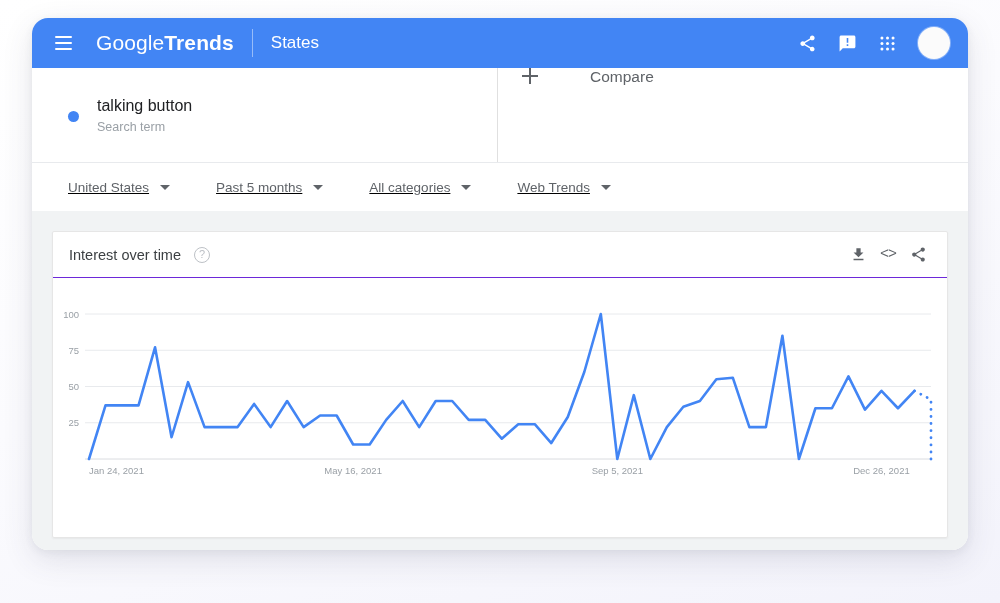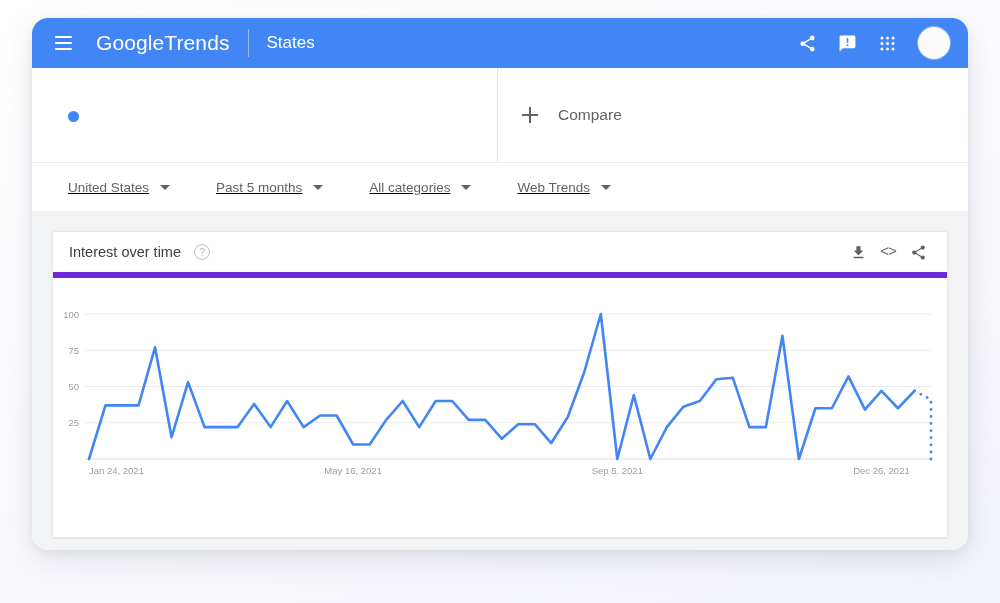--- a/index.html
+++ b/index.html
@@ -44,21 +44,21 @@
   }
   .hamburger span {
     display: block; width: 17px; height: 2px; background: #fff; border-radius: 1px;
   }
   .brand {
     margin-left: 16px;
     font-size: 21px; color: #fff;
     letter-spacing: 0.1px; white-space: nowrap;
   }
   .brand .b-bold { font-weight: 400; }
-  .brand .b-light { font-weight: 400; }
+  .brand .b-light { font-weight: 700; }
   .vdiv {
     width: 1px; height: 28px;
     background: rgba(255,255,255,0.45);
     margin: 0 18px;
   }
   .explore {
     font-size: 17px; color: #fff; font-weight: 400;
     cursor: pointer; white-space: nowrap;
   }
   .topbar-spacer { flex: 1; }
@@ -95,23 +95,24 @@
   .dot {
     width: 11px; height: 11px; border-radius: 50%;
     background: #4285f4; flex: none;
     margin-right: 18px; margin-top: 2px;
   }
   .termtext { display: flex; flex-direction: column; }
   .term-title { font-size: 16px; color: #202124; line-height: 21px; }
   .term-sub { font-size: 12.5px; color: #9aa0a6; line-height: 18px; margin-top: 2px; }
   .comparecell {
     flex: 1;
-    display: flex; align-items: center;
+    display: flex; align-items: flex-start;
     padding-left: 24px;
     cursor: pointer;
+    gap: 32px;
   }
   .plus {
     position: relative;
     width: 16px; height: 16px;
     margin-right: 20px;
   }
   .plus::before, .plus::after {
     content: ""; position: absolute; background: #5f6368;
   }
   .plus::before { left: 0; top: 7px; width: 16px; height: 1.6px; }
@@ -152,21 +153,21 @@
     border: 1px solid #e6e6e6;
     border-radius: 2px;
     height: 307px;
     box-shadow: 0 1px 2px rgba(60,64,67,0.06);
     display: flex; flex-direction: column;
   }
   .card-head {
     height: 46px;
     display: flex; align-items: center;
     padding: 0 14px 0 16px;
-    border-bottom: 6px solid #6d28d9;
+    border-bottom: 1px solid #6d28d9;
   }
   .card-title { font-size: 14.5px; color: #3c4043; }
   .help-icon {
     width: 16px; height: 16px;
     border: 1.2px solid #bdc1c6;
     border-radius: 50%;
     margin-left: 13px;
     display: flex; align-items: center; justify-content: center;
     font-size: 11px; color: #bdc1c6;
     cursor: pointer;
@@ -232,20 +233,24 @@
             <circle cx="19" cy="19" r="1.9"></circle>
         </svg>
       </div>
 
       <div class="avatar"></div>
     </div>
 
     <div class="termrow">
       <div class="termcell">
         <div class="dot"></div>
+        <div class="termtext">
+          <div class="term-title">talking button</div>
+          <div class="term-sub">Search term</div>
+        </div>
       </div>
       <div class="comparecell">
         <div class="plus"></div>
         <div class="compare-label">Compare</div>
       </div>
     </div>
 
     <div class="filterbar">
       <div class="filter">
         <span class="filter-label">United States</span>

